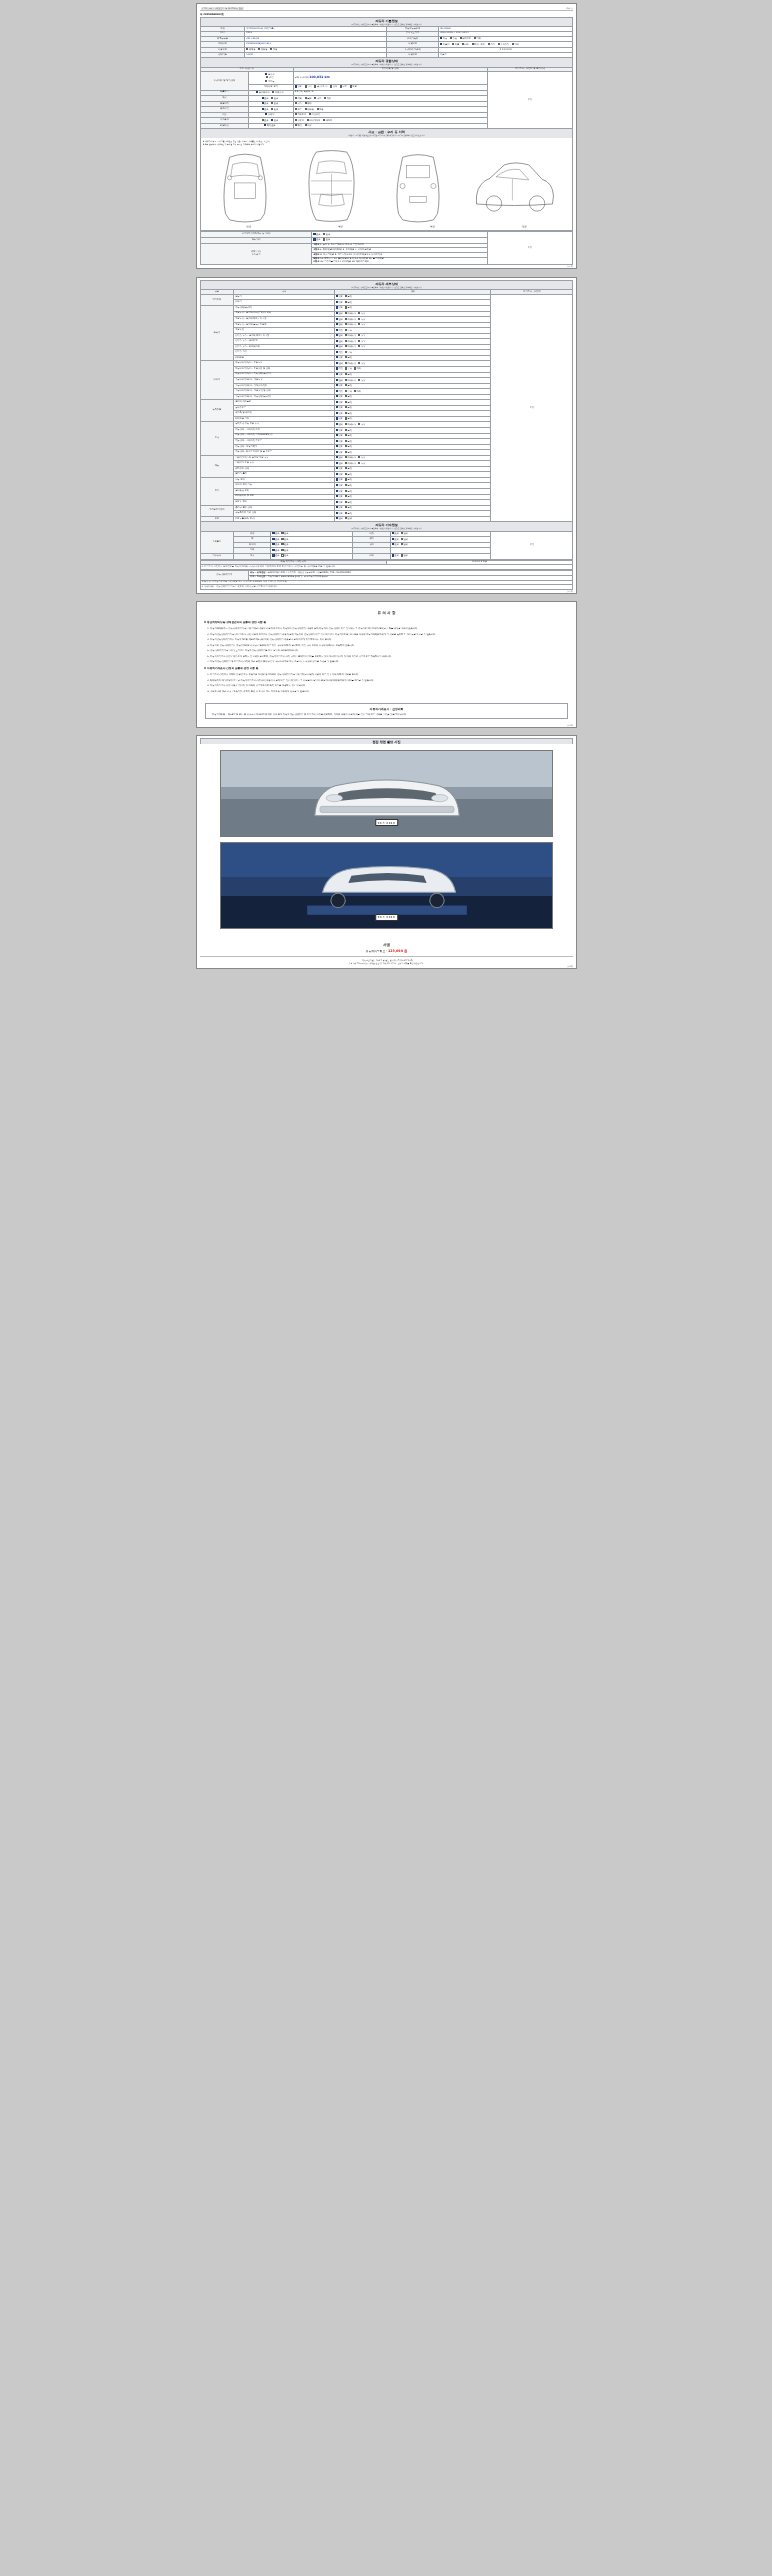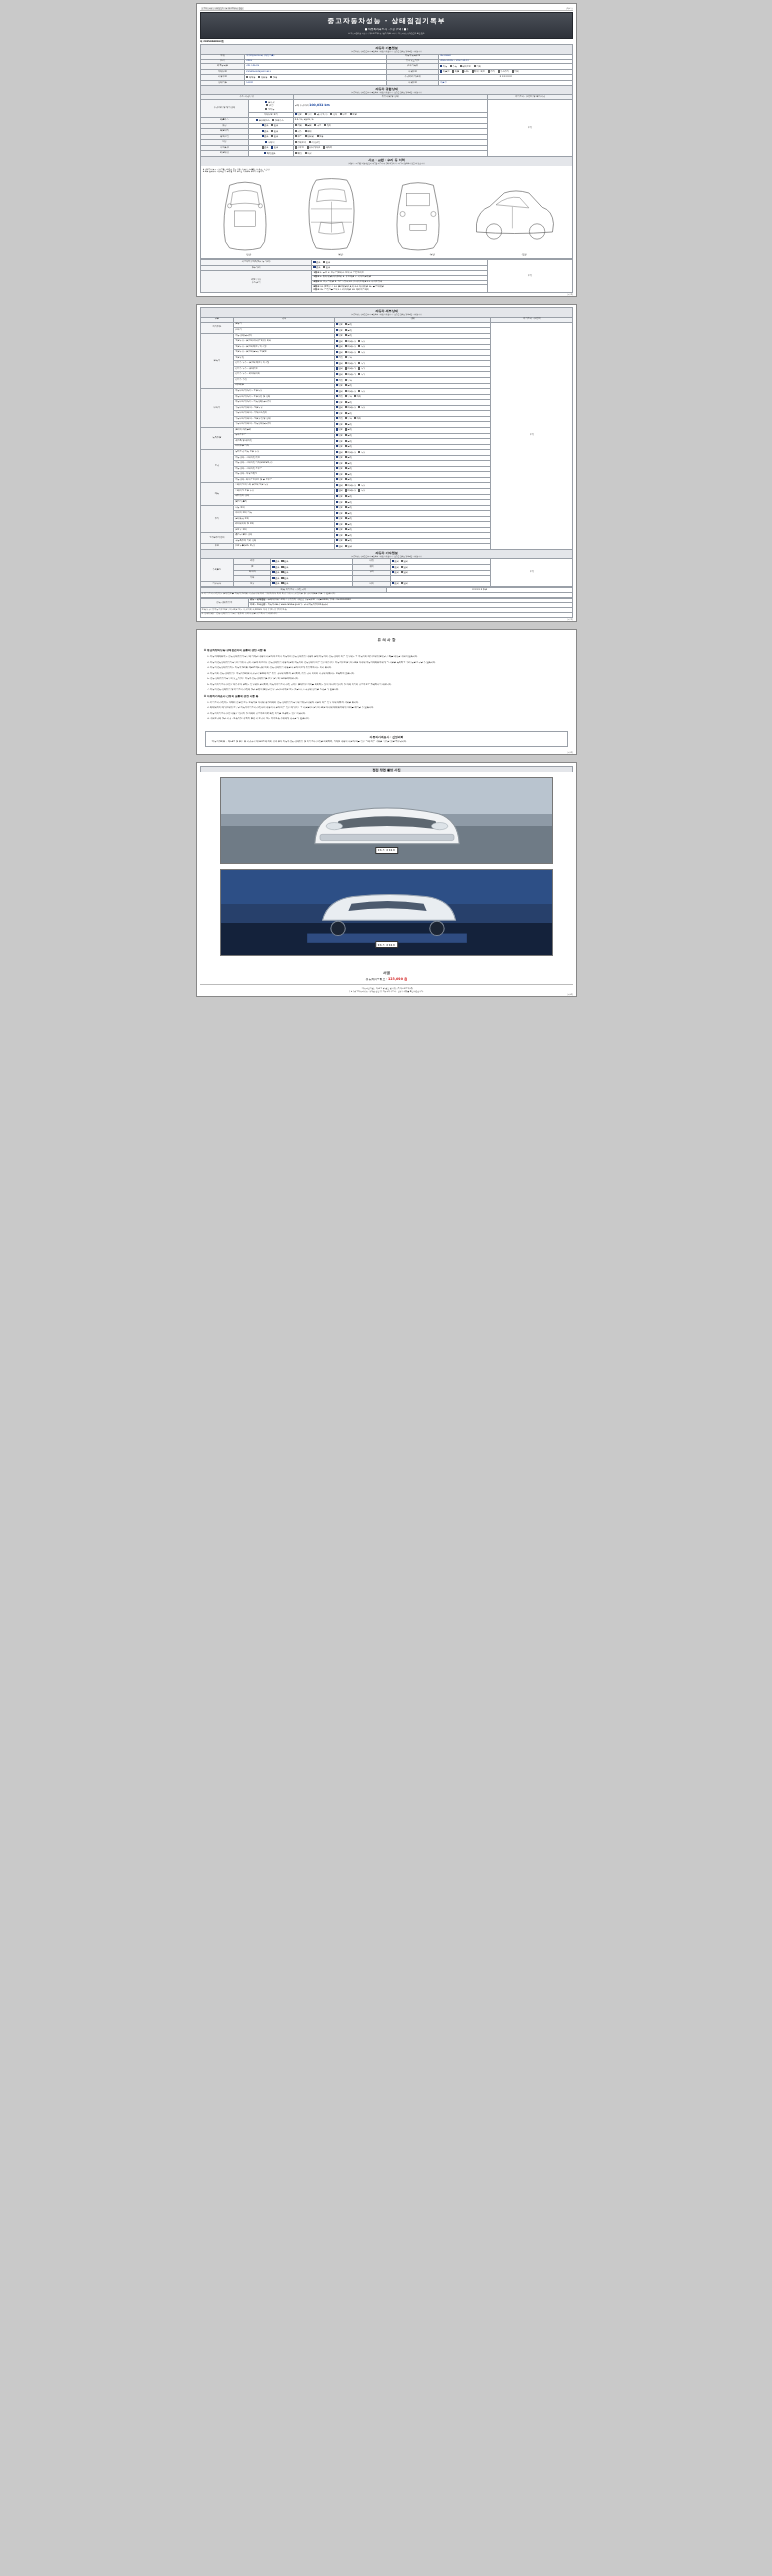--- a/index.html
+++ b/index.html
@@ -120,25 +120,20 @@
 <body>
 
 <div class="page">
 
   <div class="sheet">
     <div class="tinytop">
       <span class="l">중고자동차성능·상태점검기록부 (제2조제1항 관련)</span>
       <span>[제1쪽]</span>
     </div>
 
-    <div class="banner">
-      <h1>중고자동차성능 · 상태점검기록부</h1>
-      <div class="sub">■ 자동차가격조사 · 산정 선택 ( ■ )</div>
-      <div class="sub2">※ 자동차관리법 시행규칙 제120조제1항 / 별지 제82호서식 · 자동차성능상태점검자 확인 필요</div>
-    </div>
 
     <div class="docno">제 20250040163호</div>
 
     <div class="bar">
       <span>자동차 기본정보</span>
       <span class="cap">(자동차성능·상태점검자가 확인하여 기재한 사항입니다 · 산정을 원하는 경우에만 기재합니다)</span>
     </div>
     <table class="grid">
       <colgroup>
           <col style="width:12%">

